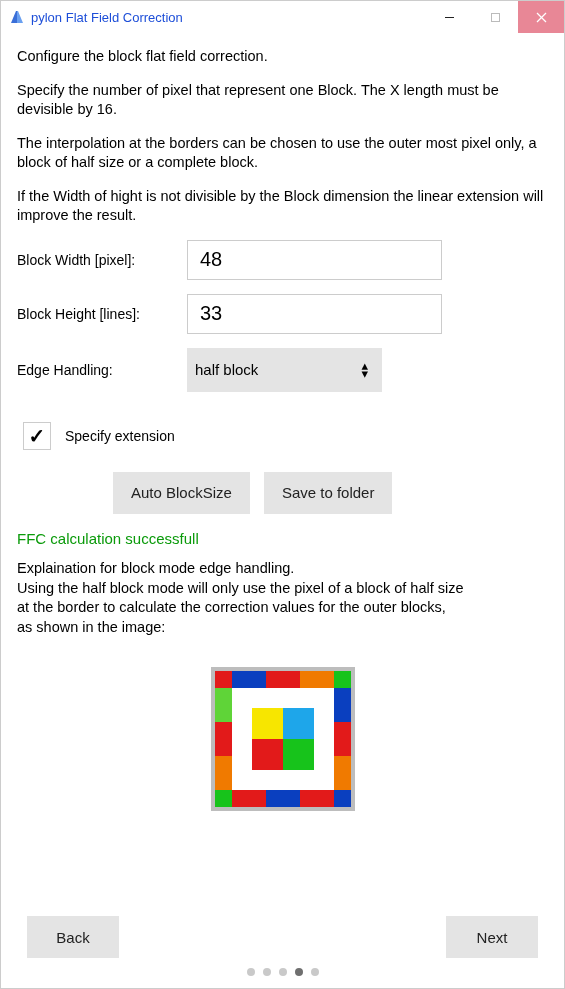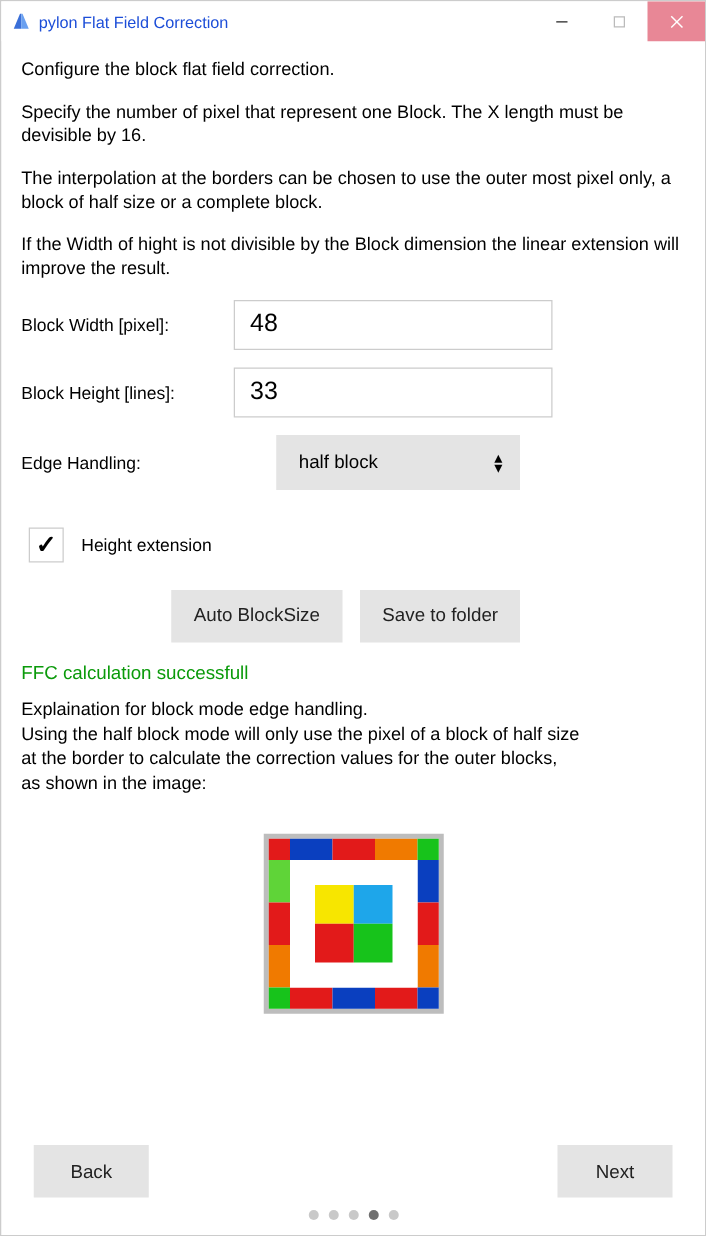--- a/index.html
+++ b/index.html
@@ -75,24 +75,23 @@
       padding: 0 12px;
       font-size: 20px;
       background: #fff;
     }
     .select-box {
       width: 195px;
       height: 44px;
       background: #e4e4e4;
       display: flex;
       align-items: center;
-      padding: 0 18px;
+      padding: 0 8px;
       font-size: 15px;
       position: relative;
-      margin-left: 34px;
     }
     .select-arrows {
       position: absolute;
       right: 14px;
       display: flex;
       flex-direction: column;
       line-height: 0.6;
       font-size: 13px;
     }
     .checkbox-row {
@@ -107,21 +106,21 @@
       margin-right: 14px;
       display: flex;
       align-items: center;
       justify-content: center;
       font-size: 20px;
       font-weight: bold;
     }
     .button-row {
       display: flex;
       gap: 14px;
-      margin-left: 120px;
+      margin-left: 96px;
       margin-bottom: 16px;
     }
     .btn {
       background: #e4e4e4;
       border: none;
       padding: 0 18px;
       height: 42px;
       font-size: 15px;
       cursor: pointer;
       color: #222;
@@ -223,21 +222,21 @@
       <span>half block</span>
       <span class="select-arrows">
         <span>▴</span>
           <span>▾</span>
       </span>
     </div>
   </div>
 
   <div class="checkbox-row">
     <div class="checkbox">✓</div>
-    <span>Height extension</span>
+    <span>Specify extension</span>
   </div>
 
   <div class="button-row">
     <button class="btn">Auto BlockSize</button>
     <button class="btn">Save to folder</button>
   </div>
 
   <div class="status">FFC calculation successfull</div>
 
   <div class="explain">

